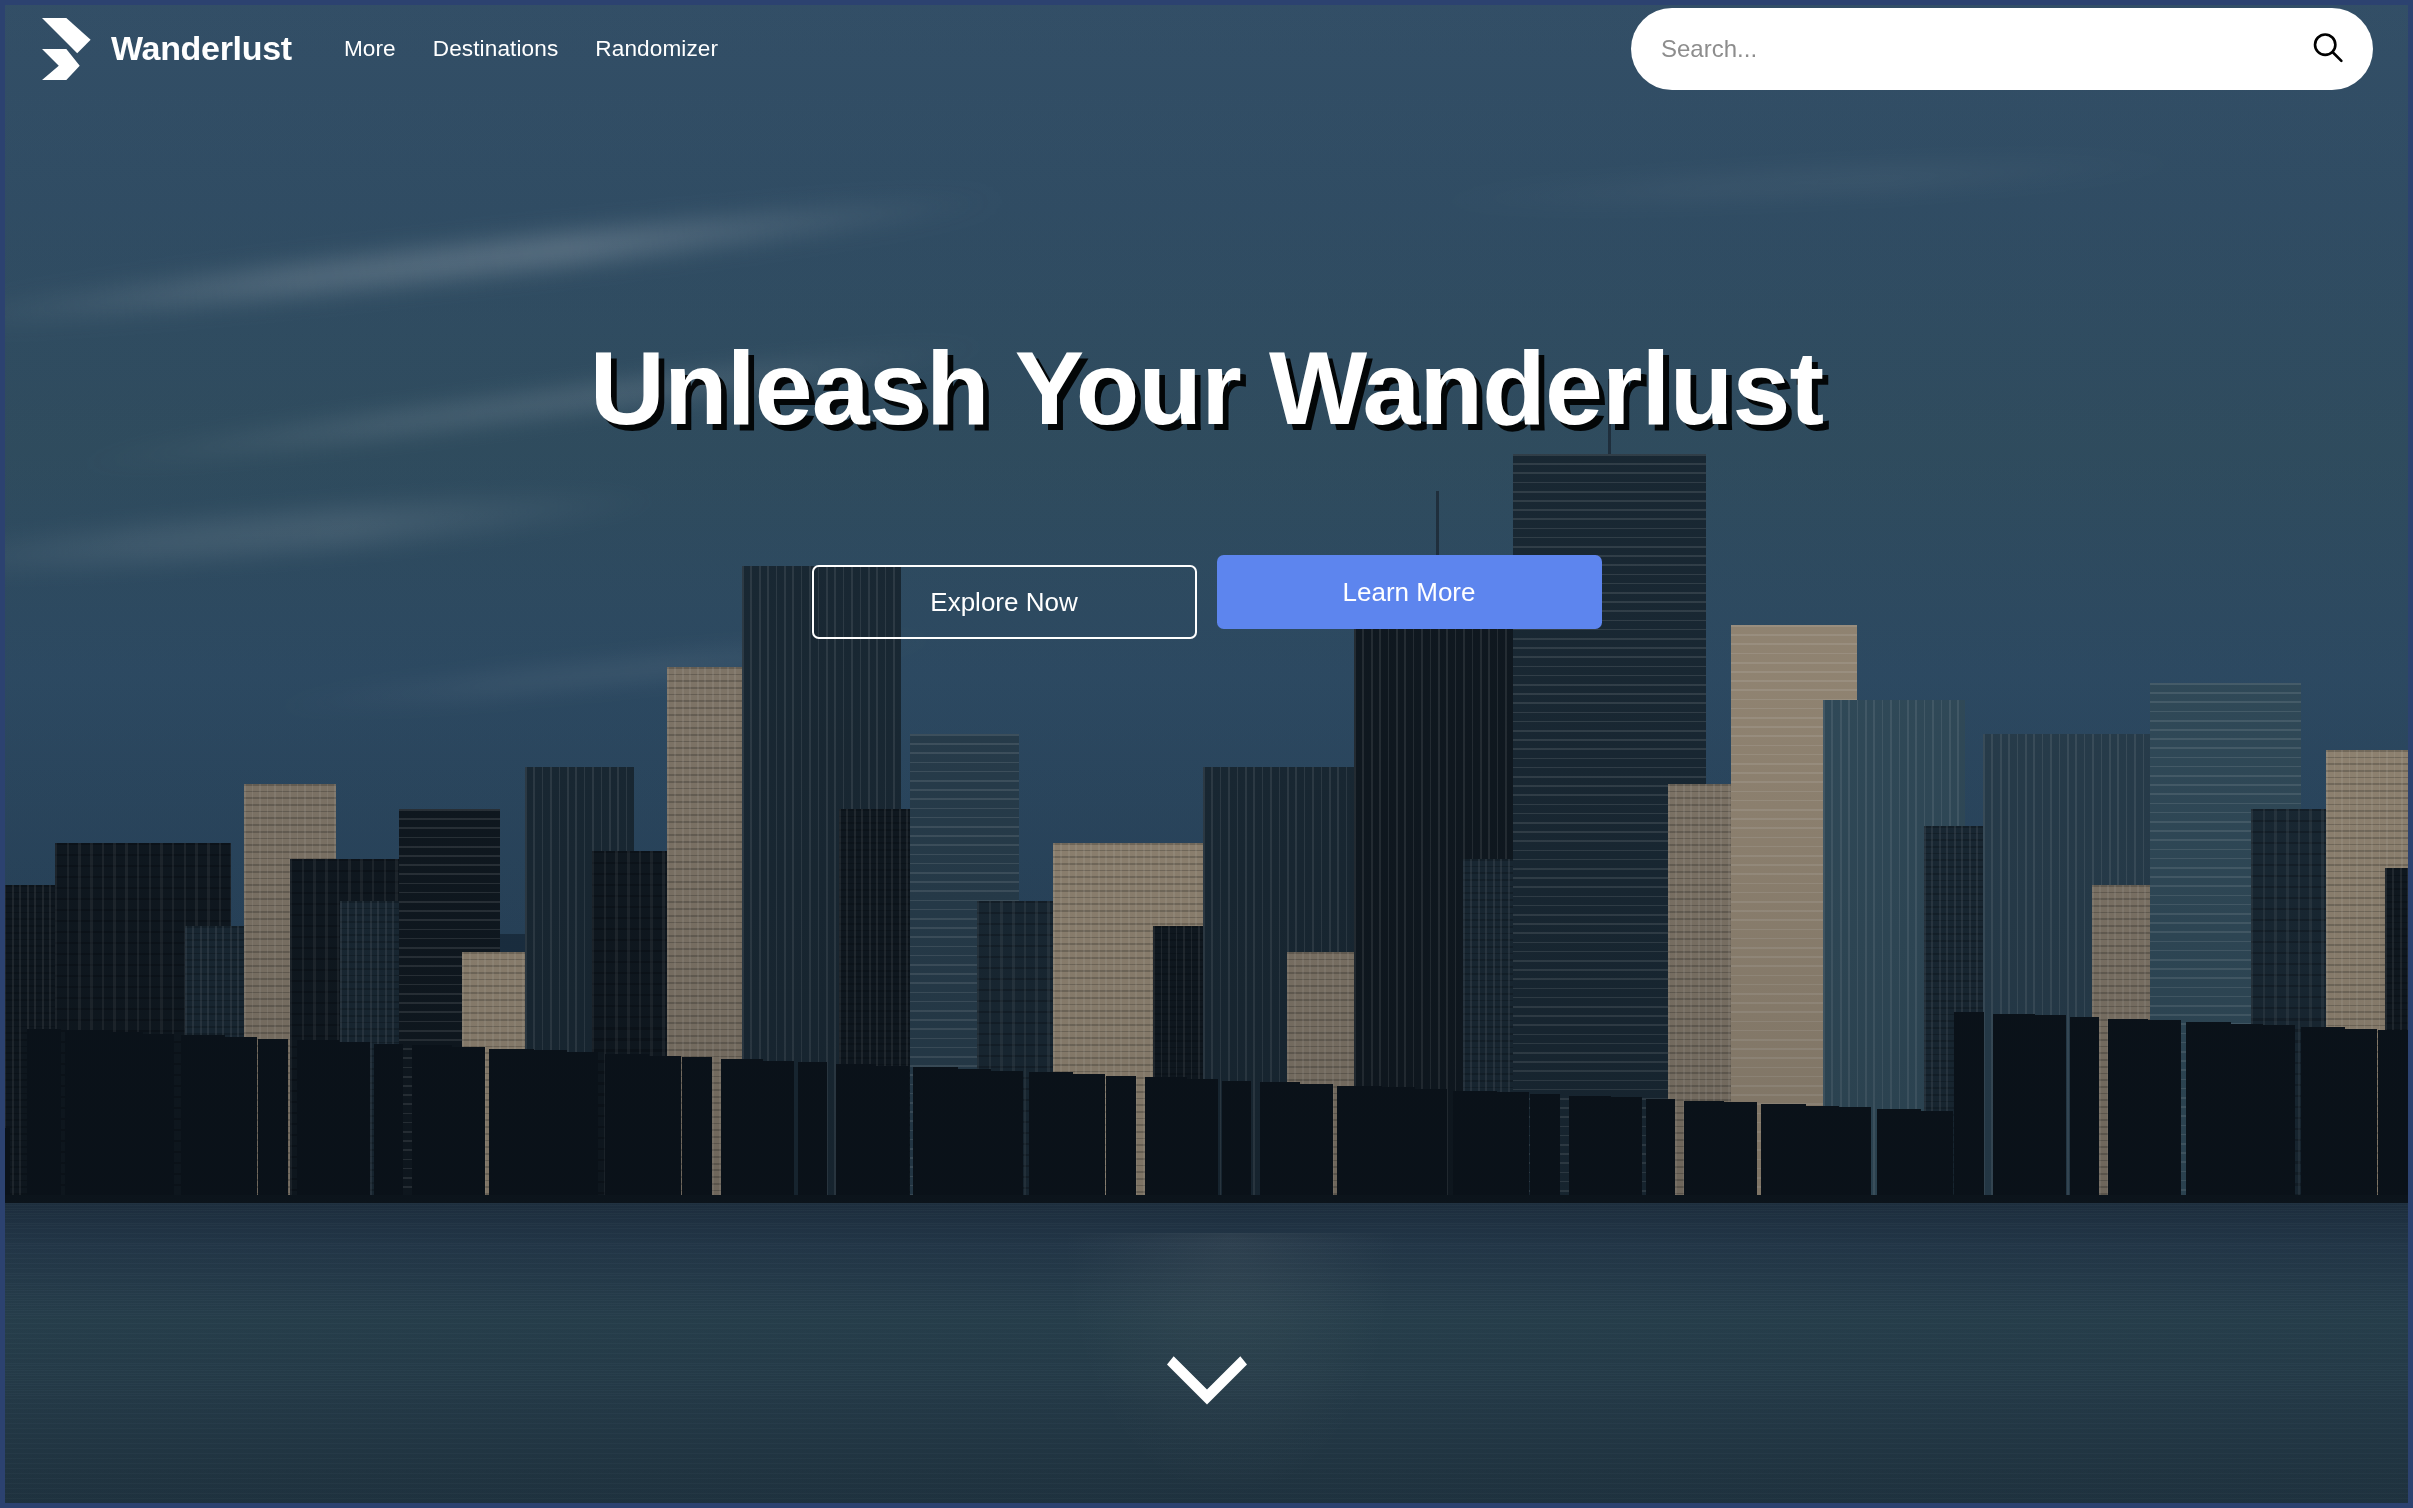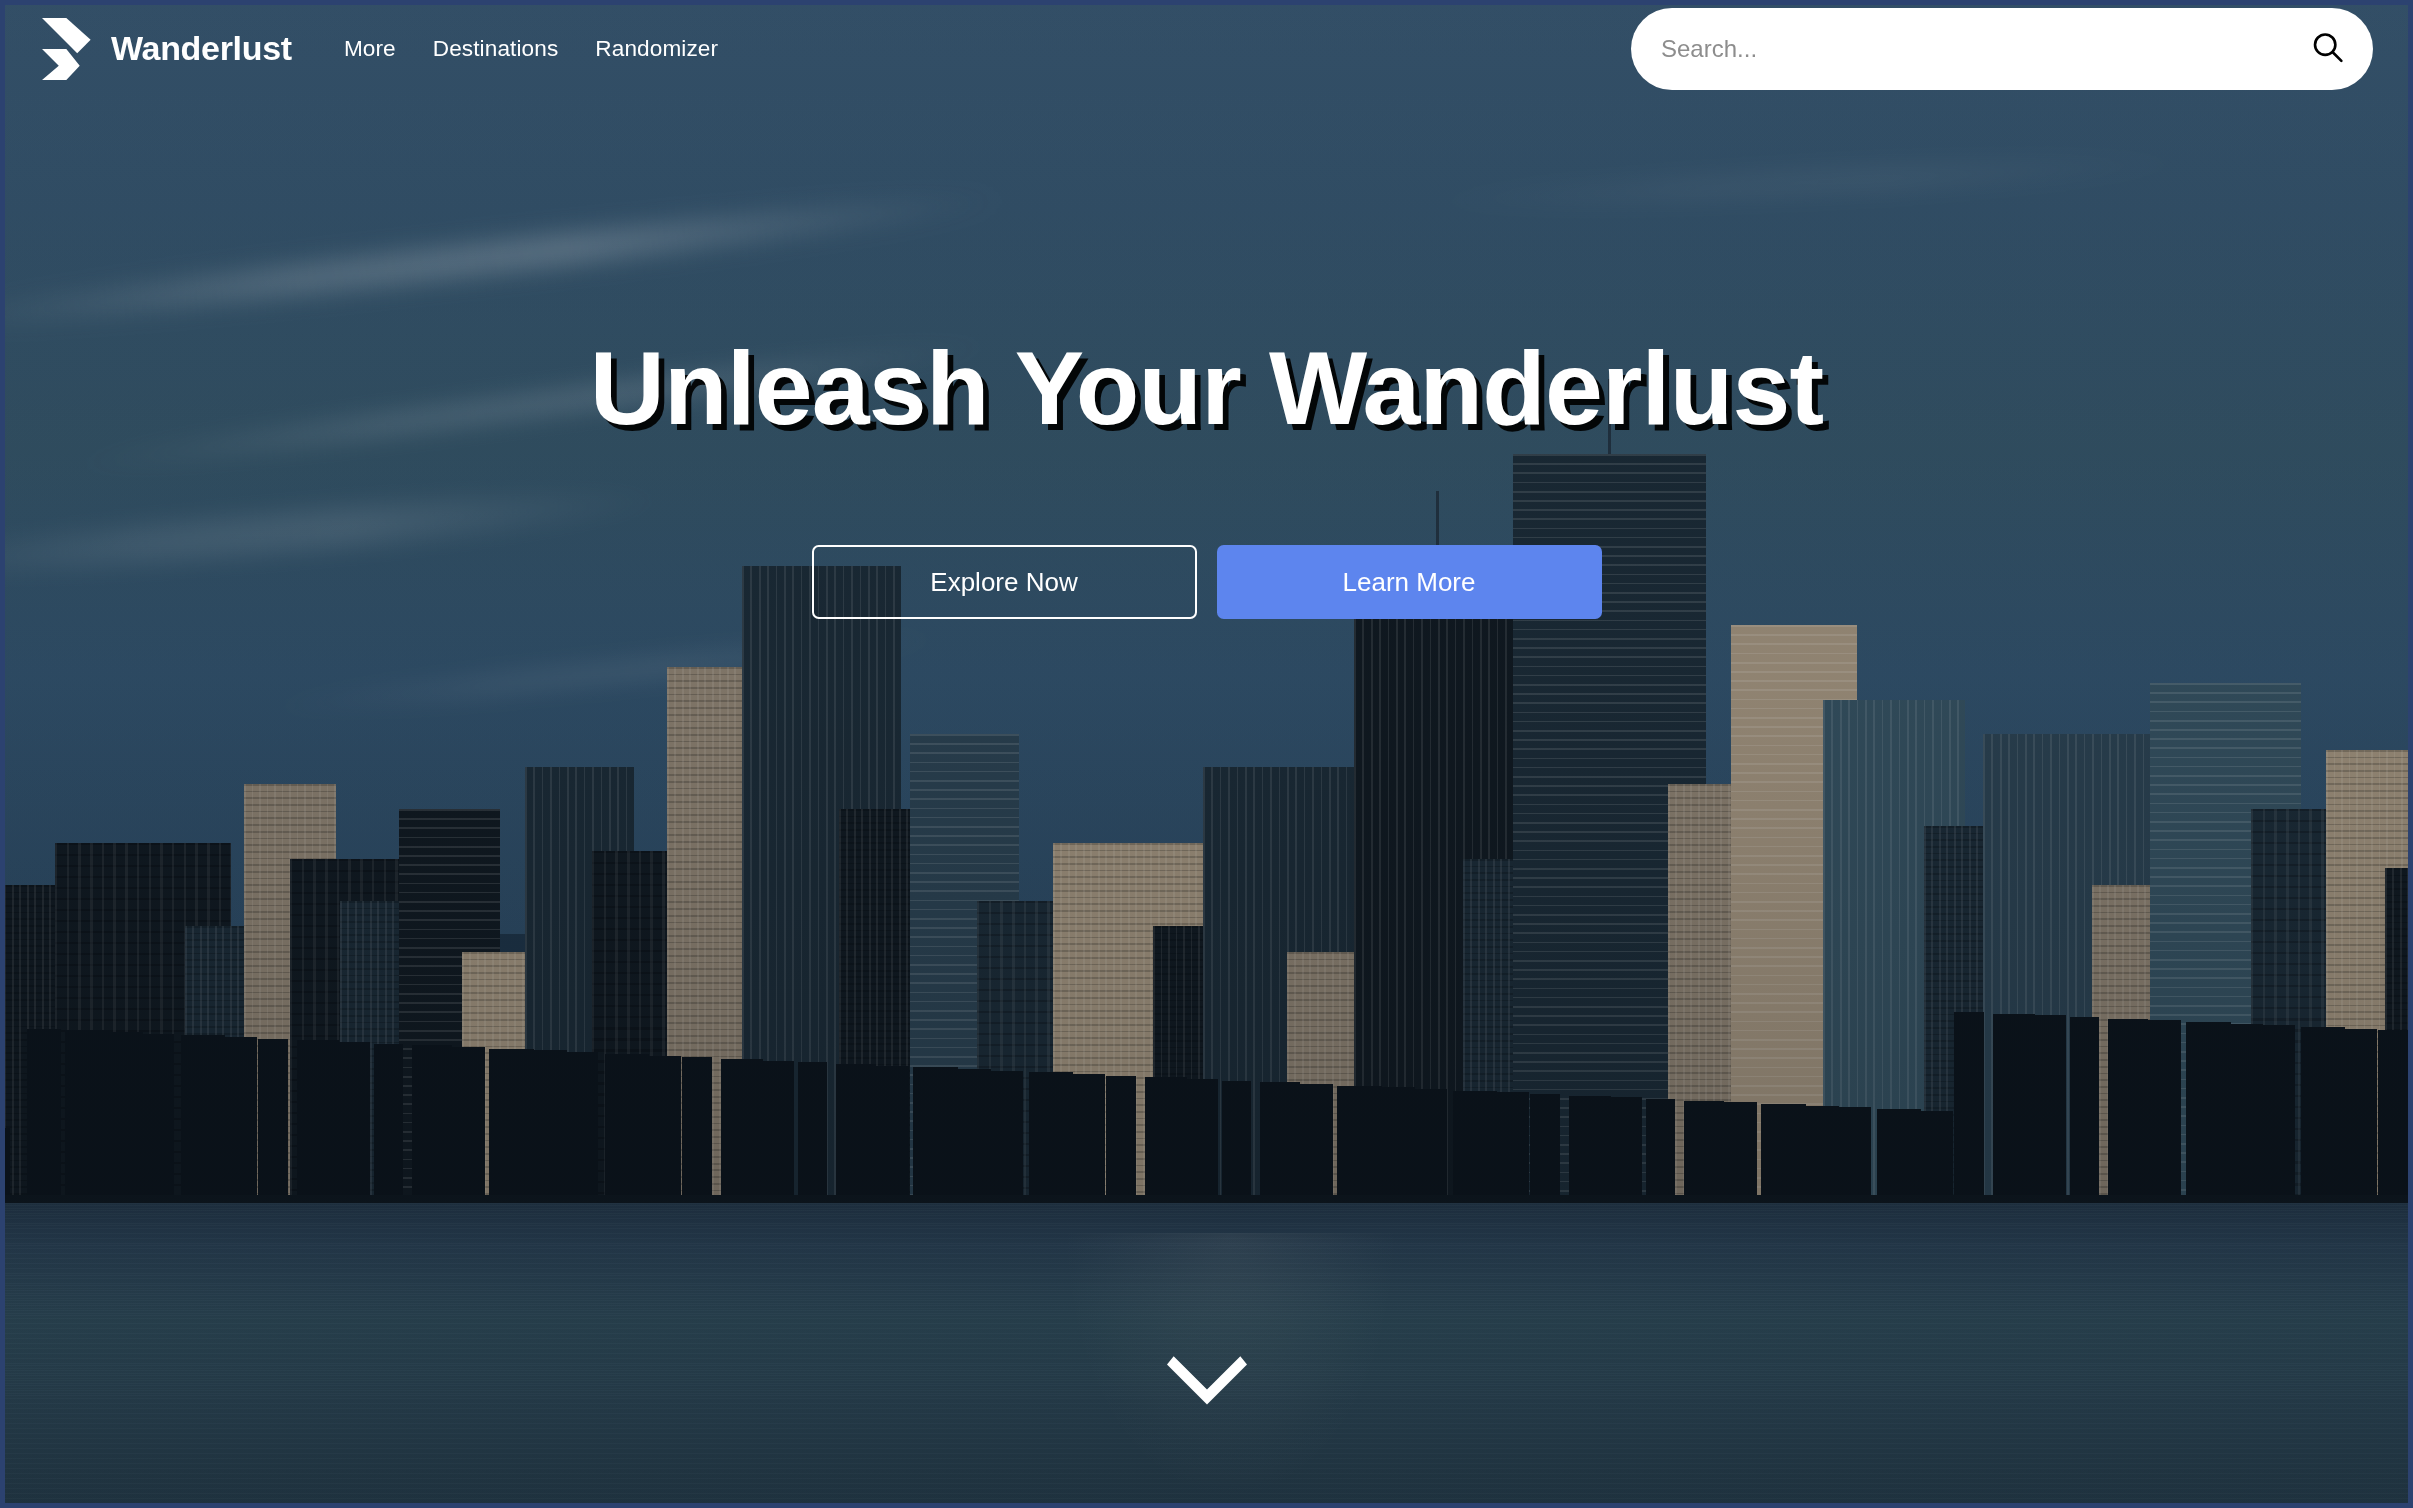--- a/index.html
+++ b/index.html
@@ -198,20 +198,21 @@
     display:flex; align-items:center; gap:20px;
   }
   #explore-btn {
     width:385px; height:74px;
     background:transparent;
     border:2.5px solid #ffffff;
     border-radius:6.7px;
     color:#ffffff; font-size:26px;
     font-family:"Liberation Sans", sans-serif;
     cursor:pointer;
+    margin-top:20px;
   }
   #learn-btn {
     width:385px; height:74px;
     background:#5D85EE;
     border:none;
     border-radius:6.7px;
     color:#ffffff; font-size:26px;
     font-family:"Liberation Sans", sans-serif;
     cursor:pointer;
   }

